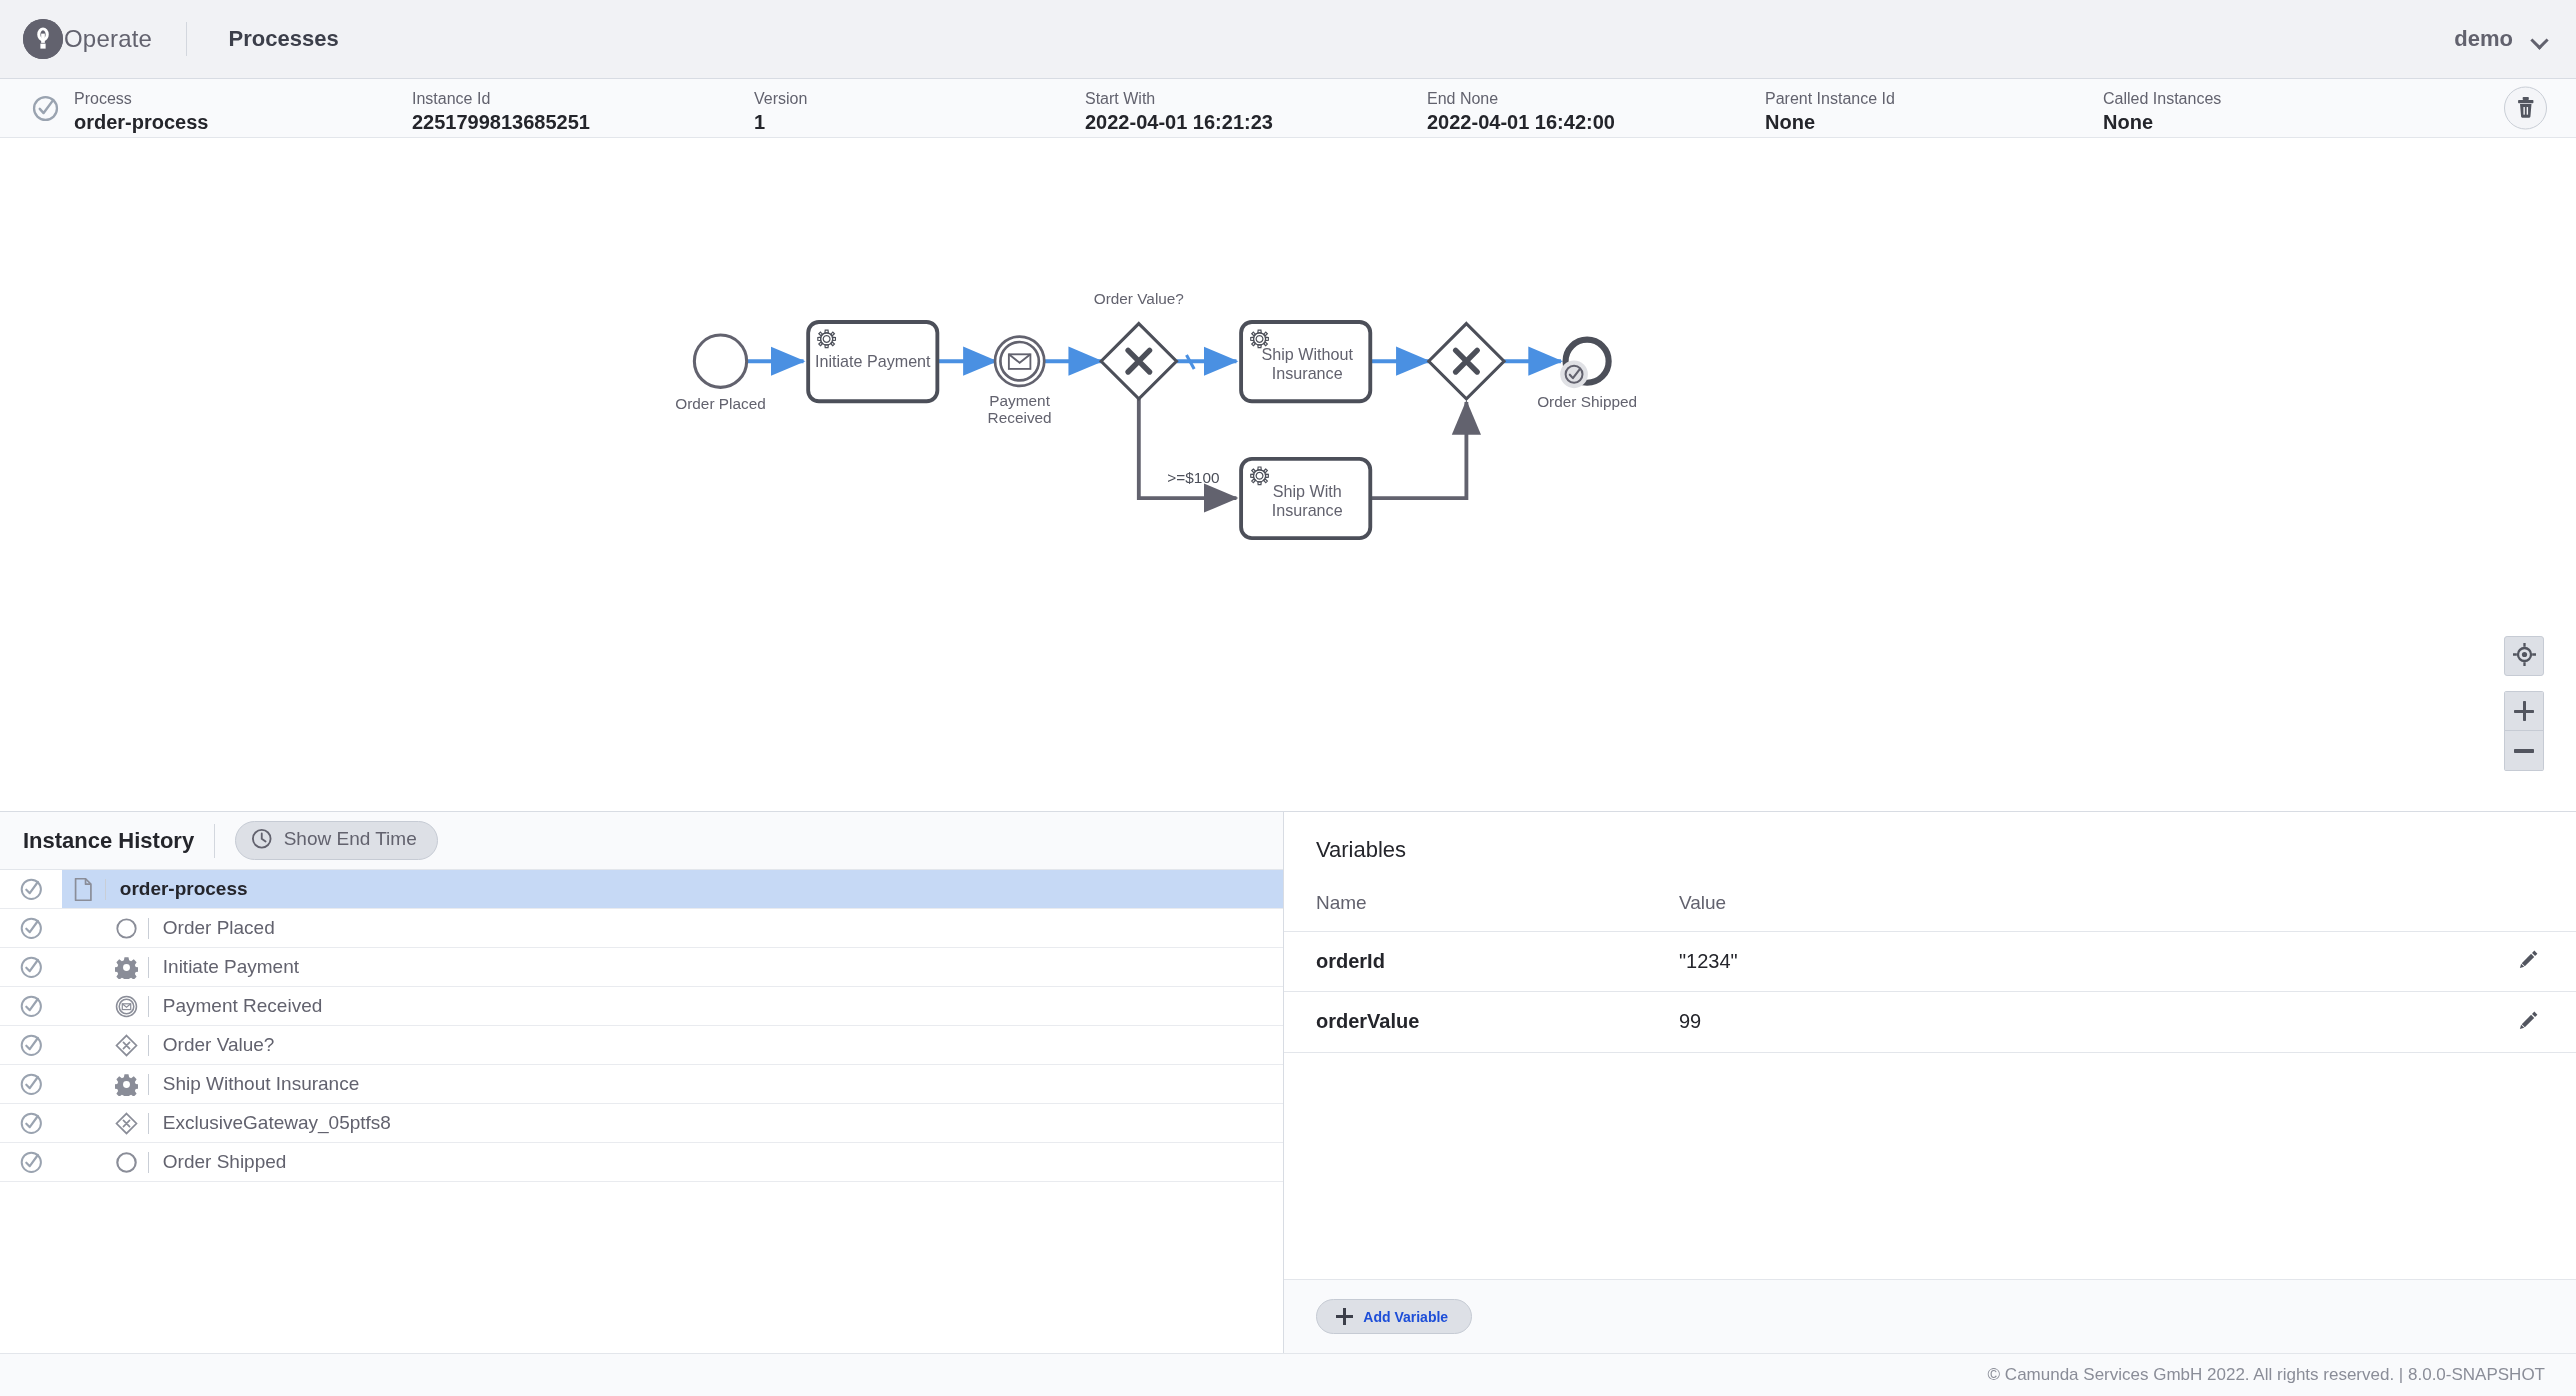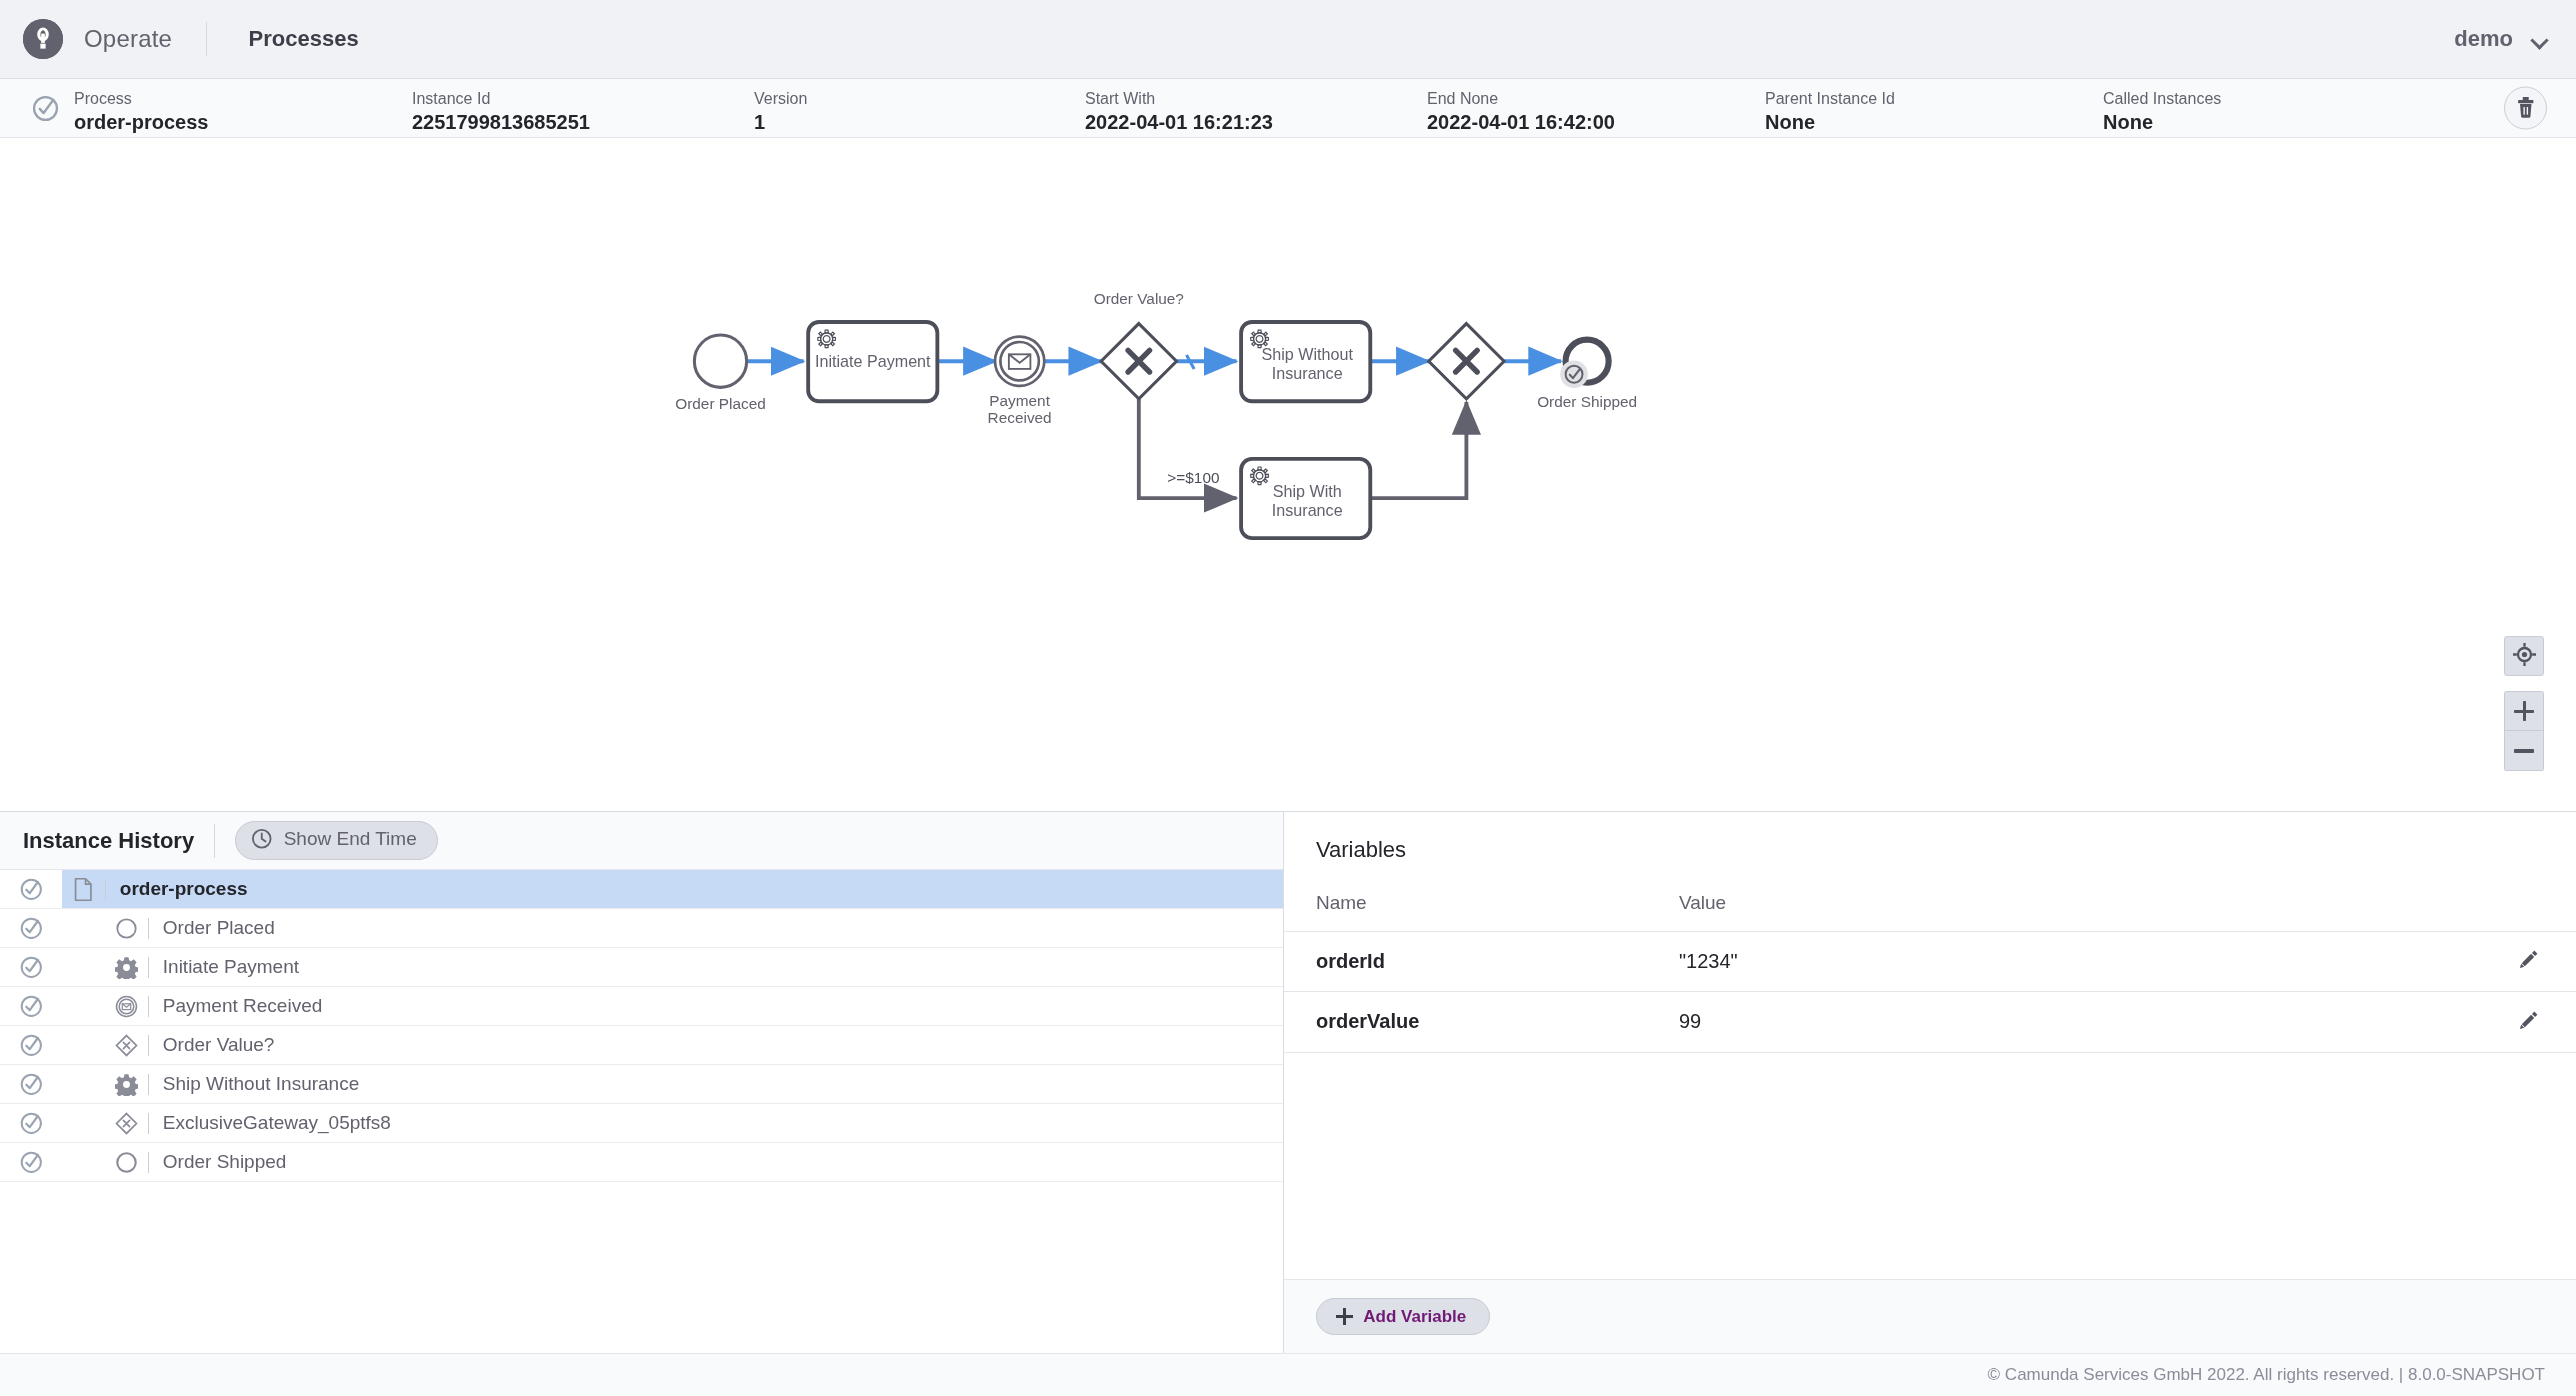--- a/index.html
+++ b/index.html
@@ -13,21 +13,21 @@
 
   
   .topnav {
     height: 79px; flex: 0 0 79px;
     background: #f1f2f5;
     border-bottom: 0.8px solid #d8dce3;
     display: flex; align-items: center;
     padding: 0 28px 0 23px;
     position: relative;
   }
-  .brand { display: flex; align-items: center; gap: 21px; }
+  .brand { display: flex; align-items: center; gap: 1px; }
   .logo {
     width: 40px; height: 40px; border-radius: 50%;
     background: #62626e; display: flex; align-items: center; justify-content: center;
   }
   .logo svg { display: block; }
   .brand-name { font-size: 24px; color: #62626e; letter-spacing: 0.2px; }
   .nav-sep { width: 0.8px; height: 34px; background: #d3d7de; margin: 0 34px 0 34px; }
   .nav-links { display: flex; align-items: center; gap: 35px; flex-direction: column; }
   .nav-link {
     font-size: 22px; color: #8a8d98; padding: 4.6px 7.7px; cursor: pointer; white-space: nowrap;
@@ -154,21 +154,21 @@
   .edit-btn { width: 34px; height: 34px; display: flex; align-items: center; justify-content: center; cursor: pointer; }
   .vars-footer {
     height: 74px; flex: 0 0 74px; border-top: 0.8px solid #e3e6eb; background: #f9fafc;
     display: flex; align-items: center; padding-left: 32px;
   }
   .add-var-btn {
     display: inline-flex; align-items: center; gap: 10.8px;
     background: #dde0e6; border: 0.8px solid #c6cbd4; border-radius: 23px;
     padding: 7.7px 23px 7.7px 18.5px; cursor: pointer;
   }
-  .add-var-label { font-size: 17px; color: #701a75; font-weight: bold; }
+  .add-var-label { font-size: 14px; color: #1d4ed8; font-weight: bold; }
   .plus-glyph { position: relative; width: 17px; height: 17px; }
   .plus-glyph::before, .plus-glyph::after { content: ""; position: absolute; background: #3c3f4a; }
   .plus-glyph::before { left: 0; top: 7px; width: 17px; height: 3.1px; }
   .plus-glyph::after  { left: 7px; top: 0; width: 3.1px; height: 17px; }
 
   
   .footer {
     height: 43px; flex: 0 0 43px; background: #f9fafc; border-top: 0.8px solid #e3e6eb;
     display: flex; align-items: center; justify-content: flex-end; padding-right: 31px;
   }

